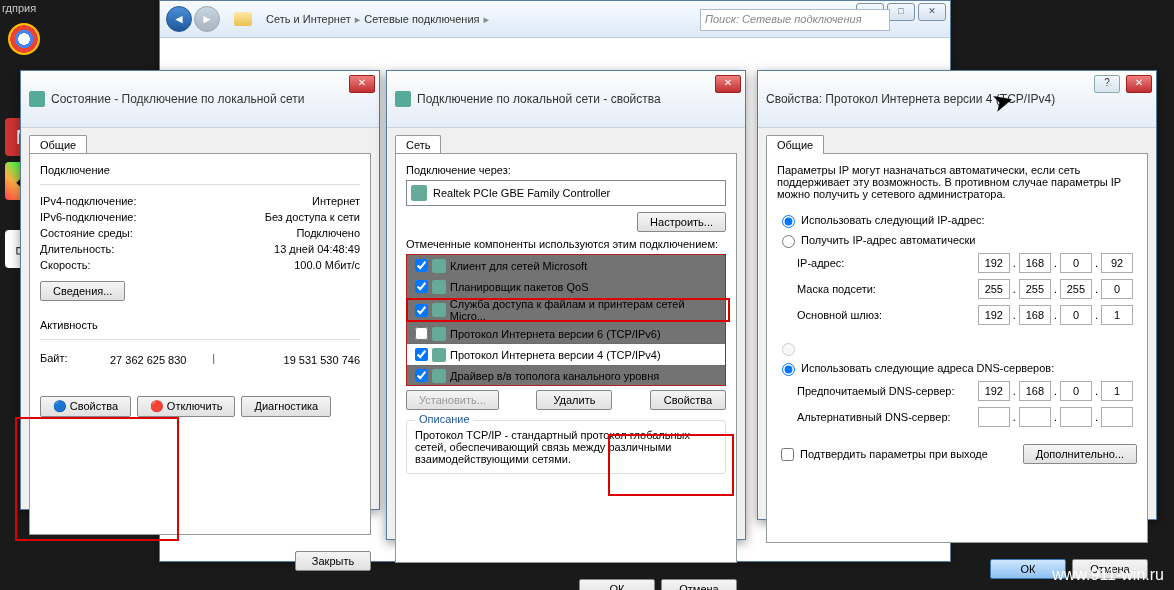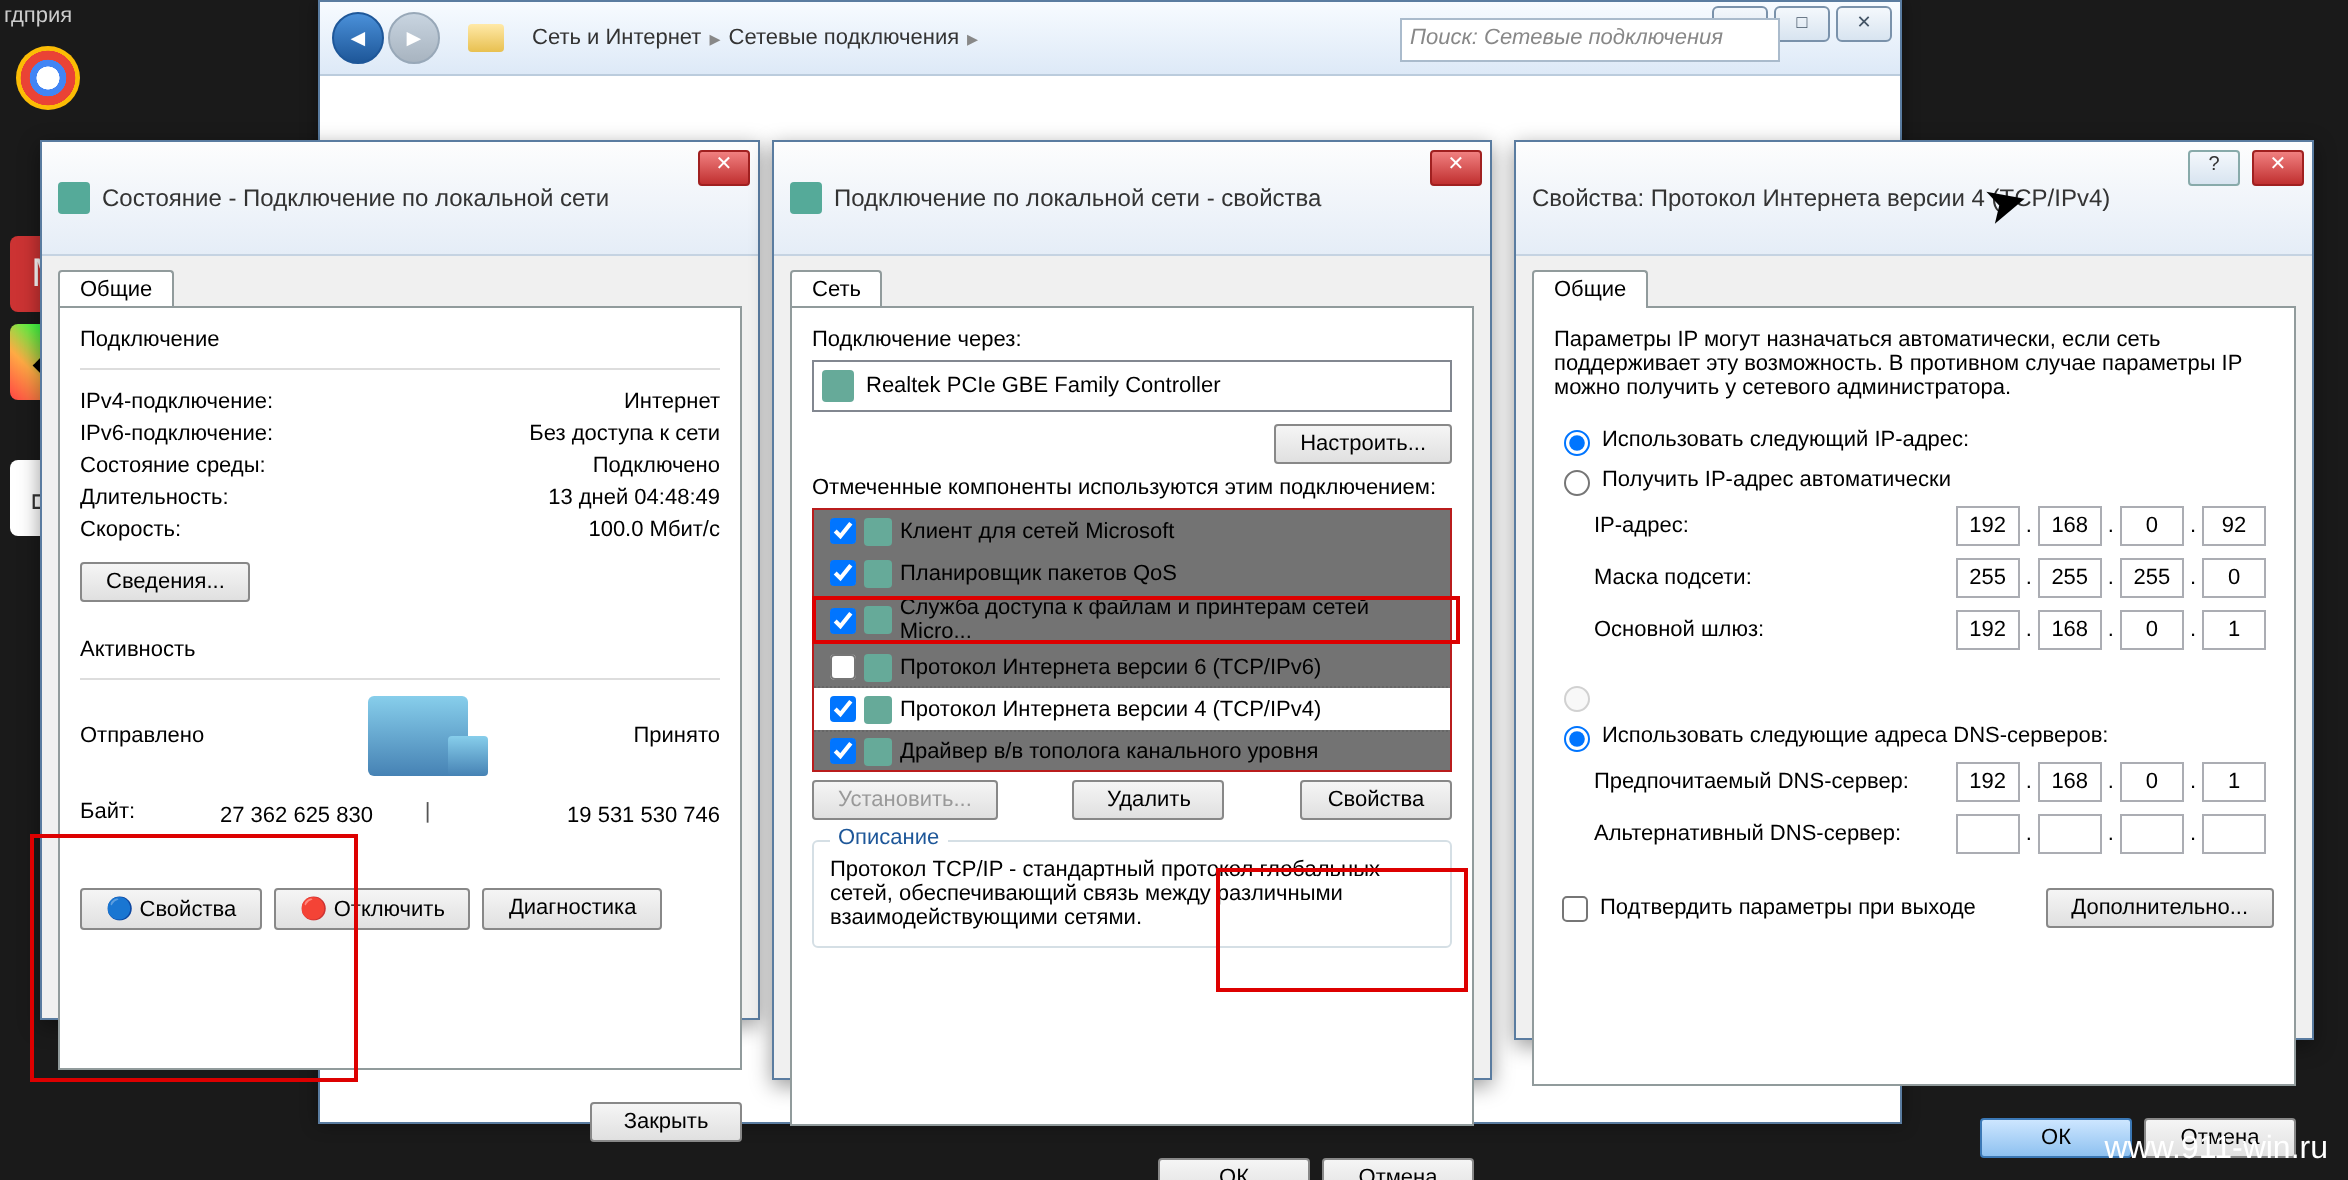--- a/index.html
+++ b/index.html
@@ -125,25 +125,20 @@
           </div>
         <div class="kv-row">
             <span class="k">Скорость:</span>
             <span class="v">100.0 Мбит/с</span>
           </div>
       </div>
       <div style="margin-top:8px"><span class="btn">Сведения...</span></div>
 
       <div class="group-label" style="margin-top:18px">Активность</div>
       <div class="divider"></div>
-      <div class="activity">
-        <span>Отправлено</span>
-        <div class="monitor-icons"></div>
-        <span>Принято</span>
-      </div>
       <div class="kv-row" style="margin-top:10px">
         <span>Байт:</span>
         <span style="flex:1;text-align:center;color:#555">|</span>
         <span></span>
       </div>
       <div class="kv-row" style="margin-top:-14px">
         <span></span>
         <span style="position:absolute;left:80px">27 362 625 830</span>
         <span>19 531 530 746</span>
       </div>

